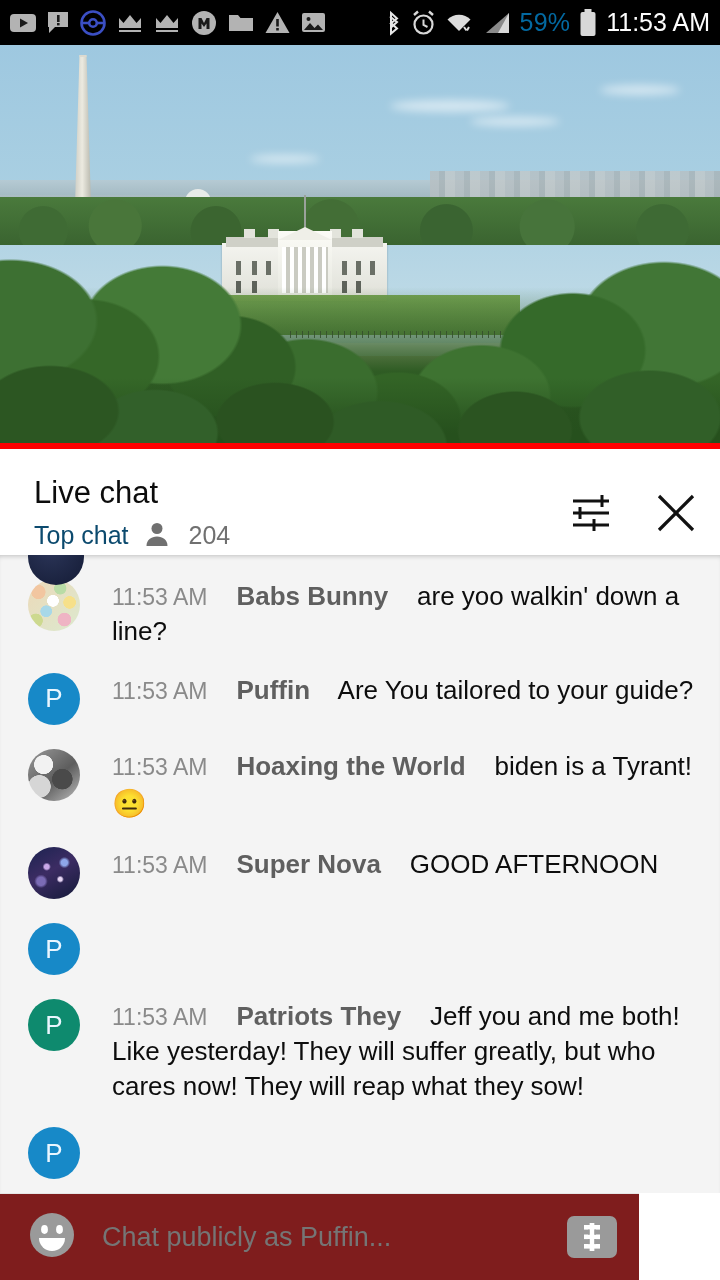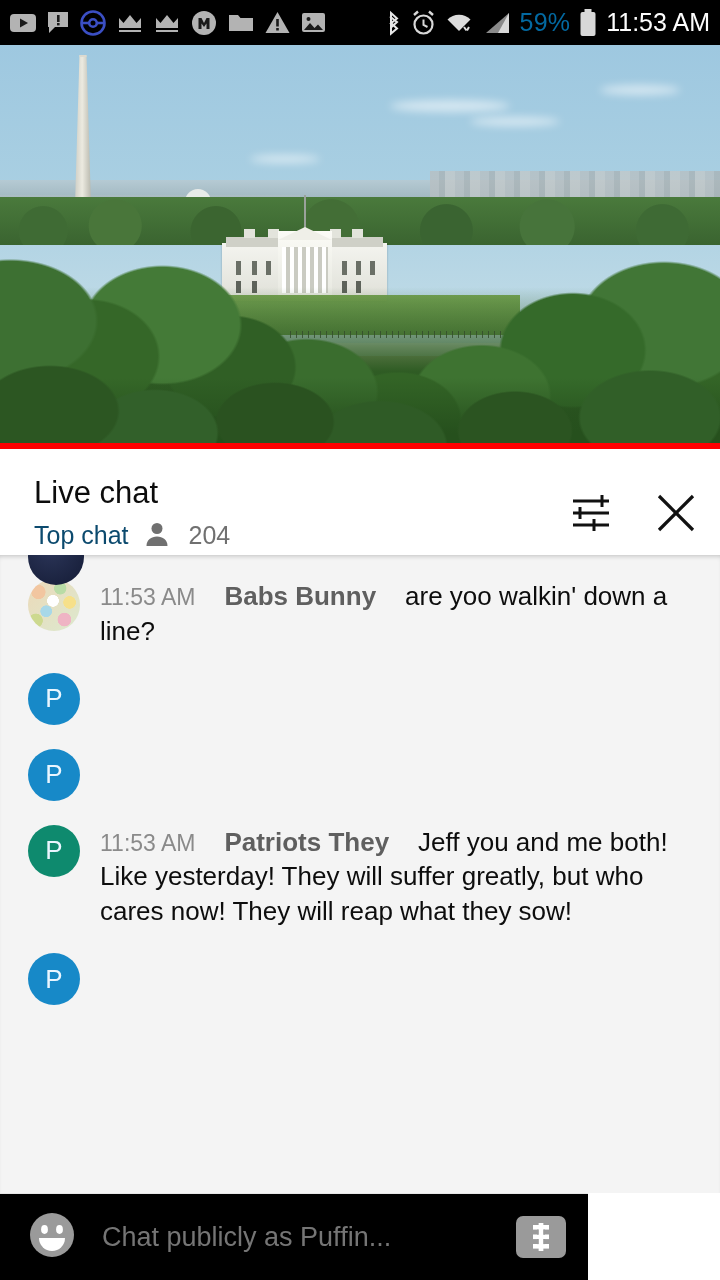--- a/index.html
+++ b/index.html
@@ -205,32 +205,32 @@
       linear-gradient(140deg,#9a9a9a,#5d5d5d 55%,#bdbdbd);
   }
   .a-galaxy{
     background:
       radial-gradient(circle at 36% 38%, #c9a8e8 0 5%, transparent 9%),
       radial-gradient(circle at 62% 62%, #e7d6f5 0 4%, transparent 8%),
       radial-gradient(circle at 70% 30%, #8ea6e8 0 6%, transparent 11%),
       radial-gradient(circle at 25% 66%, #7b6bb5 0 8%, transparent 13%),
       linear-gradient(150deg,#1b2350,#3c2c63 45%,#141a39);
   }
-  .msgbody{ margin-left:20px; padding-top:2px; }
+  .msgbody{ margin-left:32px; padding-top:2px; }
   .mtext{
     font-size:26px; line-height:1.34; color:#0d0d0d; word-wrap:break-word;
   }
   .mtime{ color:#8a8a8a; font-size:23px; }
   .mauthor{ color:#5f5f5f; font-weight:bold; font-size:26px; }
   .emj{ font-size:28px; vertical-align:-4px; }
 
   
   .inputbar{
-    position:absolute; left:0; top:1193px; width:588px; height:87px;
-    background:#000000; display:flex; align-items:center; padding:0 22px 0 28px;
+    position:absolute; left:0; top:1193px; width:639px; height:87px;
+    background:#7f1d1d; display:flex; align-items:center; padding:0 22px 0 28px;
     border-top:1px solid #e6e6e6;
   }
   .emoji-btn{ flex:0 0 auto; }
   .chat-input{
     flex:1; margin-left:26px; font-size:27px; color:#a3a3a3;
     background:transparent; border:none; outline:none;
     font-family:"Liberation Sans", sans-serif;
   }
   .superchat{
     flex:0 0 auto; width:50px; height:42px; border-radius:7px; background:#9a9a9a;
@@ -433,23 +433,57 @@
         <span>&nbsp;&nbsp;</span>
         <span class="mauthor">Babs Bunny</span>
         <span>&nbsp;&nbsp;</span>
         <span>are yoo walkin' down a line?</span>
       </div>
     </div>
   </div>
 
   <div class="msg">
     <div class="avatar a-puffin">P</div>
-  </div>
-
-
+    <div class="msgbody">
+      <div class="mtext">
+        <span class="mtime">11:53 AM</span>
+        <span>&nbsp;&nbsp;</span>
+        <span class="mauthor">Puffin</span>
+        <span>&nbsp;&nbsp;</span>
+        <span>Are You tailored to your guide?</span>
+      </div>
+    </div>
+  </div>
+
+  <div class="msg">
+    <div class="avatar a-gray"></div>
+    <div class="msgbody">
+      <div class="mtext">
+        <span class="mtime">11:53 AM</span>
+        <span>&nbsp;&nbsp;</span>
+        <span class="mauthor">Hoaxing the World</span>
+        <span>&nbsp;&nbsp;</span>
+        <span>biden is a Tyrant!</span>
+        <span class="emj">😐</span>
+      </div>
+    </div>
+  </div>
+
+  <div class="msg">
+    <div class="avatar a-galaxy"></div>
+    <div class="msgbody">
+      <div class="mtext">
+        <span class="mtime">11:53 AM</span>
+        <span>&nbsp;&nbsp;</span>
+        <span class="mauthor">Super Nova</span>
+        <span>&nbsp;&nbsp;</span>
+        <span>GOOD AFTERNOON</span>
+      </div>
+    </div>
+  </div>
 
   <div class="msg">
     <div class="avatar a-puffin">P</div>
   </div>
 
   <div class="msg">
     <div class="avatar a-patriots">P</div>
     <div class="msgbody">
       <div class="mtext">
         <span class="mtime">11:53 AM</span>

